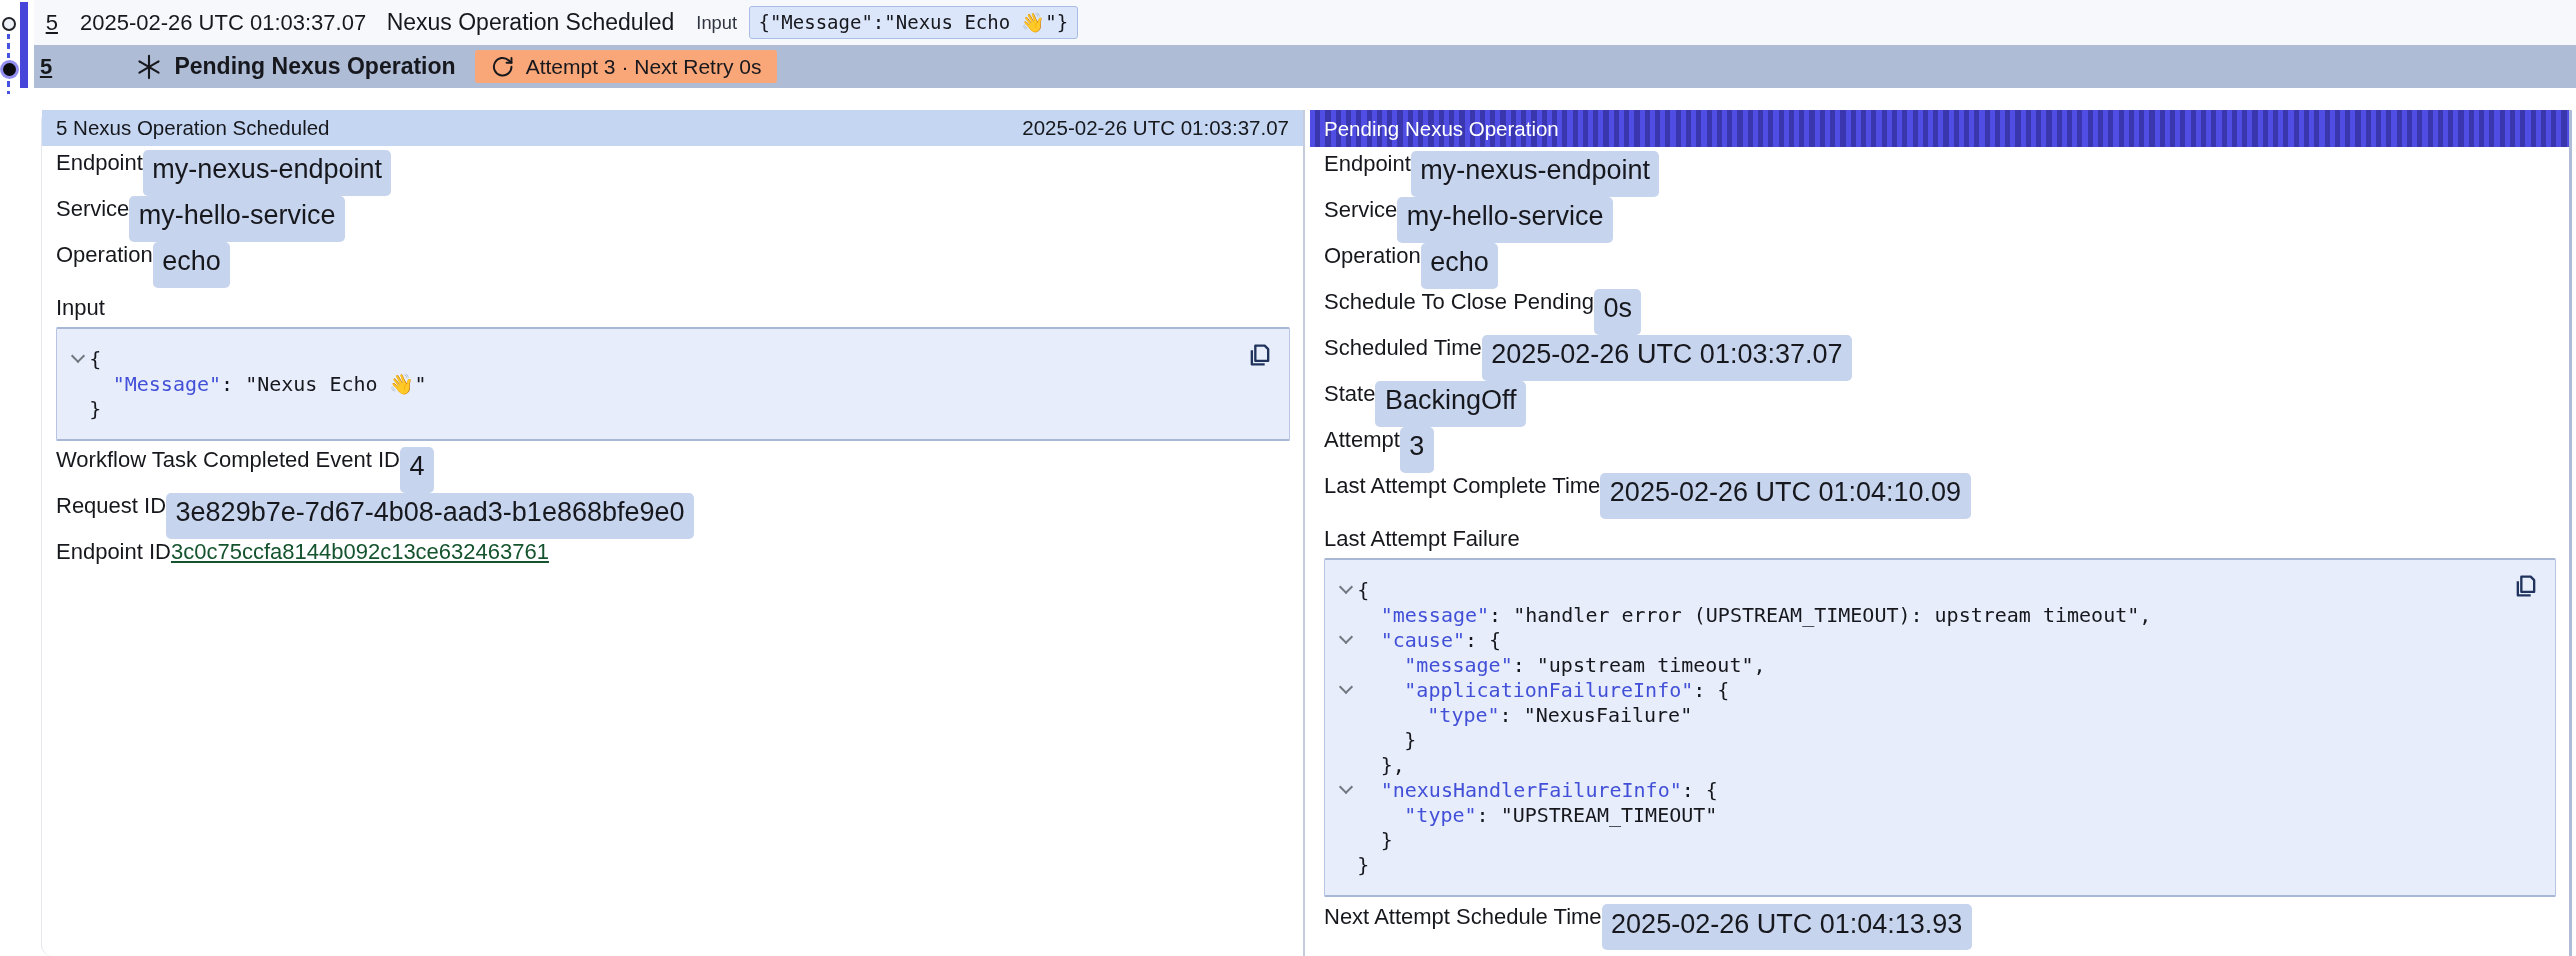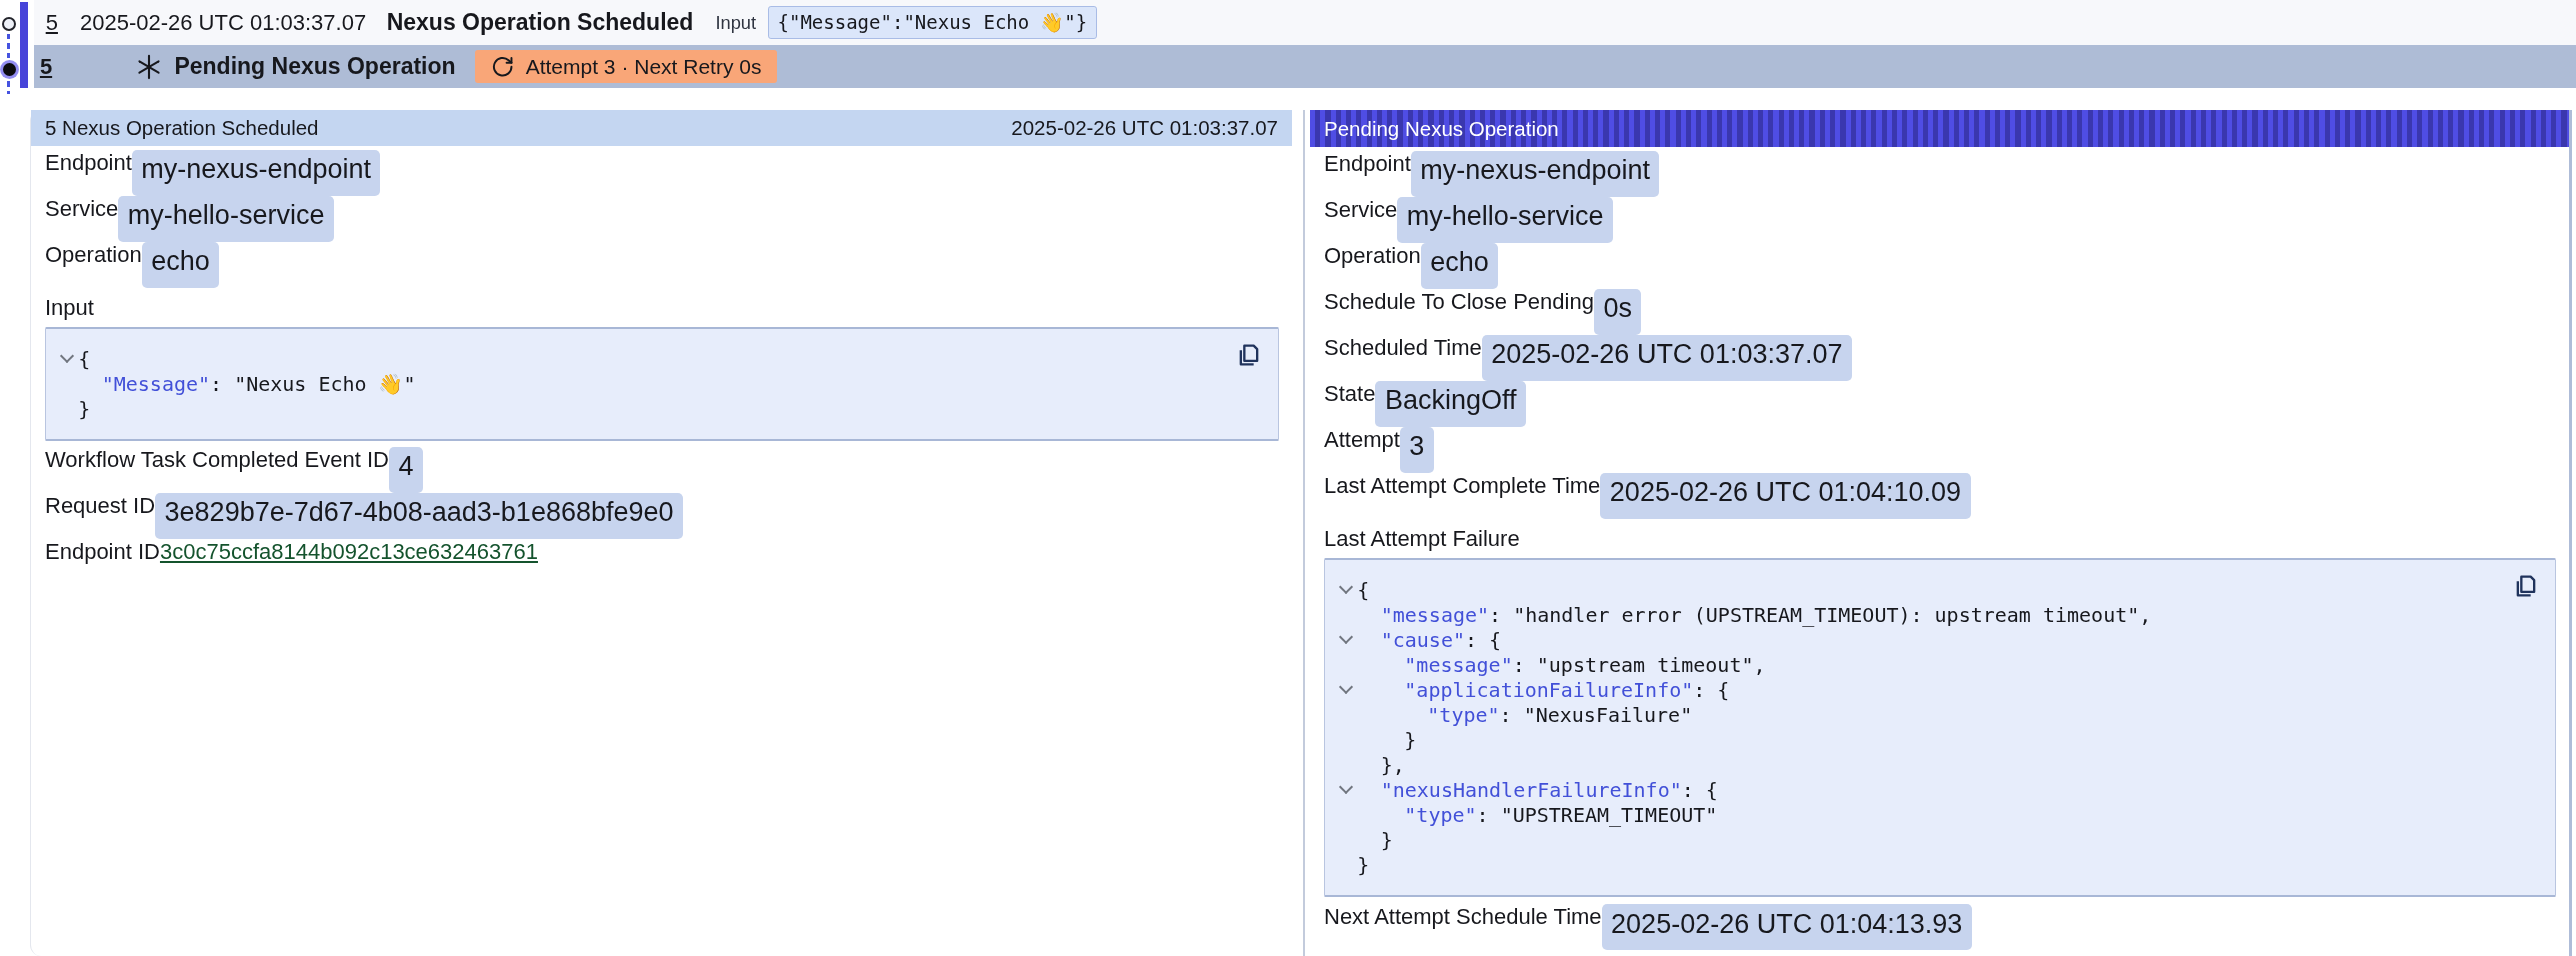--- a/index.html
+++ b/index.html
@@ -9,39 +9,39 @@
   }
   
   .row1{position:absolute;left:34px;top:0;right:0;height:45px;background:#f7f8fb;
         display:flex;align-items:center;}
   .row2{position:absolute;left:34px;top:45px;right:0;height:43px;background:#aebcd6;
         display:flex;align-items:center;}
   .evt-id{font-size:22px;text-decoration:underline;color:#17181d;}
   .row1 .evt-id{margin-left:11.7px;}
   .row2 .evt-id{margin-left:5.9px;font-weight:600;}
   .evt-time{margin-left:22px;font-size:22px;}
-  .evt-name{margin-left:20.5px;font-size:23px;font-weight:700;}
+  .evt-name{margin-left:20.5px;font-size:23px;font-weight:400;}
   .input-mini-label{margin-left:22px;font-size:18.3px;color:#2f3440;}
   .input-chip{margin-left:11.7px;font-family:"DejaVu Sans Mono",monospace;font-size:19px;
         background:#dbe6fa;border:1.5px solid #a9bce6;border-radius:2.9px;padding:3.7px 8.8px;color:#17181d;}
   .asterisk-icon{margin-left:83px;width:29px;height:29px;display:flex;align-items:center;}
   .row2-title{margin-left:10.3px;font-size:23px;font-weight:700;}
   .retry-badge{margin-left:19px;height:33px;display:flex;align-items:center;gap:11.7px;
         padding:0 16px;border-radius:2.9px;background:var(--retry-badge-bg);font-size:21px;}
   
   .tl-bar{position:absolute;left:20px;top:1.5px;width:8px;height:86px;background:#4744d9;}
   .tl-dash{position:absolute;left:7.3px;top:34px;width:2.9px;height:60px;
         background:repeating-linear-gradient(180deg,#4653e0 0 5.1px,transparent 5.1px 9.5px);}
   .tl-circle-open{position:absolute;left:2.2px;top:17px;width:10.3px;height:10.3px;border:2.2px solid #23242b;
         border-radius:50%;background:#eef1f8;}
   .tl-circle-fill{position:absolute;left:2.9px;top:63px;width:13px;height:13px;border-radius:50%;
         background:#0b0b0f;box-shadow:0 0 0 2.9px #938ef2;}
   
   .panel{position:absolute;top:110px;height:846px;}
-  .panel-left{left:30px;width:1261px;border-left:1.5px solid #e4e7ee;border-radius:11px;}
+  .panel-left{left:41px;width:1261px;border-left:1.5px solid #e4e7ee;border-radius:11px;}
   .panel-right{left:1310px;width:1259px;}
   .panel-header{height:36px;display:flex;align-items:center;justify-content:space-between;
         padding:0 14px;font-size:20.5px;background:#c4d6f1;}
   .panel-header.striped{height:37px;color:#ffffff;
         background:repeating-linear-gradient(90deg,var(--stripe-a) 0 5.1px,var(--stripe-b) 5.1px 10.3px);}
   .divider{position:absolute;left:1303px;top:110px;width:2.2px;height:846px;background:#c3cbdc;}
   .right-track{position:absolute;left:2569px;top:110px;width:2.9px;height:846px;background:#aebcd8;}
   
   .fields{margin-top:3.7px;padding-left:14px;}
   .field-row{height:46px;display:flex;}

